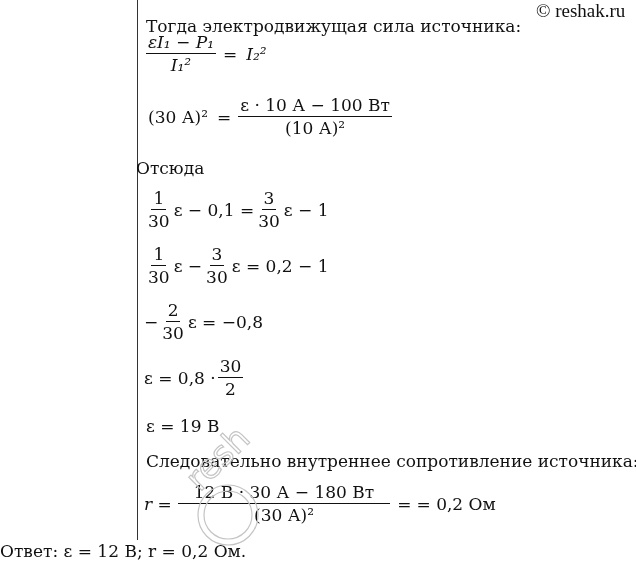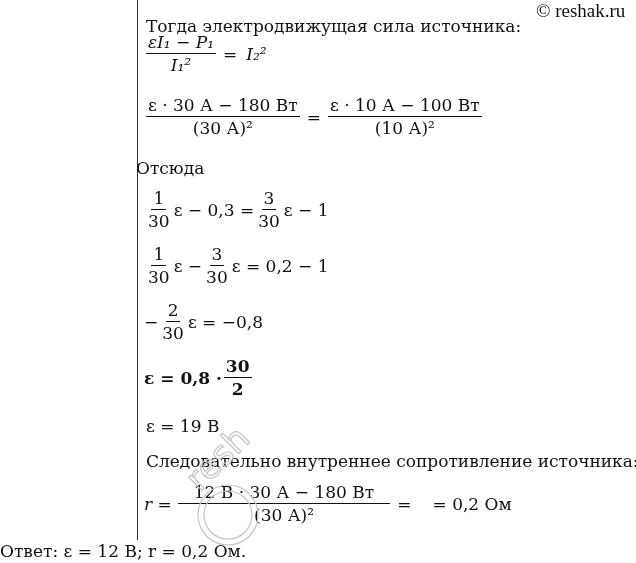--- a/index.html
+++ b/index.html
@@ -32,38 +32,37 @@
     <span class="den it">I₁²</span>
   </span>
   <span class="op">=</span>
   <span class="frac">
     <span class="den it">I₂²</span>
   </span>
 </div>
 
 <div class="abs math row" style="left:144px; top:95px;">
   <span class="frac">
-    <span class="num">ε · 30 А − 180 Вт</span>
     <span class="den">(30 А)²</span>
   </span>
   <span class="op">=</span>
   <span class="frac">
     <span class="num">ε · 10 А − 100 Вт</span>
     <span class="den">(10 А)²</span>
   </span>
 </div>
 
 <div class="abs txt" style="left:136px; top:158px;">Отсюда</div>
 
 <div class="abs math row" style="left:144px; top:188px;">
   <span class="frac">
     <span class="num">1</span>
     <span class="den">30</span>
   </span>
-  <span>ε − 0,3 =</span>
+  <span>ε − 0,1 =</span>
   <span class="frac">
     <span class="num">3</span>
     <span class="den">30</span>
   </span>
   <span>ε − 1</span>
 </div>
 
 <div class="abs math row" style="left:144px; top:244px;">
   <span class="frac">
     <span class="num">1</span>
@@ -79,40 +78,40 @@
 
 <div class="abs math row" style="left:144px; top:300px;">
   <span>−</span>
   <span class="frac">
     <span class="num">2</span>
     <span class="den">30</span>
   </span>
   <span>ε = −0,8</span>
 </div>
 
-<div class="abs math row" style="left:144px; top:356px;font-weight:bold;">
+<div class="abs math row" style="left:144px; top:356px;">
   <span>ε = 0,8 ·</span>
   <span class="frac">
     <span class="num">30</span>
     <span class="den">2</span>
   </span>
 </div>
 
 <div class="abs math" style="left:146px; top:416px;">ε = 19 В</div>
 
 <div class="abs txt" style="left:146px; top:451px;">Следовательно внутреннее сопротивление источника:</div>
 
 <div class="abs math row" style="left:144px; top:482px;">
   <span class="it">r =</span>
   <span class="frac" style="margin-left:6px;text-align:center;">
     <span class="num" style="padding:0 16px 1px 16px;">12 В · 30 А − 180 Вт</span>
     <span class="den">(30 А)²</span>
   </span>
   <span class="op">=</span>
-  <span style="margin-left:16px;">= 0,2 Ом</span>
+  <span style="margin-left:0;">= 0,2 Ом</span>
 </div>
 
 <div class="abs math" style="left:0px; top:541px;">Ответ: ε = 12 В; r = 0,2 Ом.</div>
 
 <svg class="wm" viewBox="0 0 130 160">
   <g fill="none" stroke="#c4c4c4" stroke-width="1.2">
     <circle cx="60" cy="125" r="30"></circle>
     <circle cx="60" cy="125" r="24"></circle>
     <text x="10" y="70" font-size="34" font-family="DejaVu Sans, sans-serif" transform="rotate(-45 60 60)" fill="none" stroke="#c4c4c4">resh</text>
   </g>

